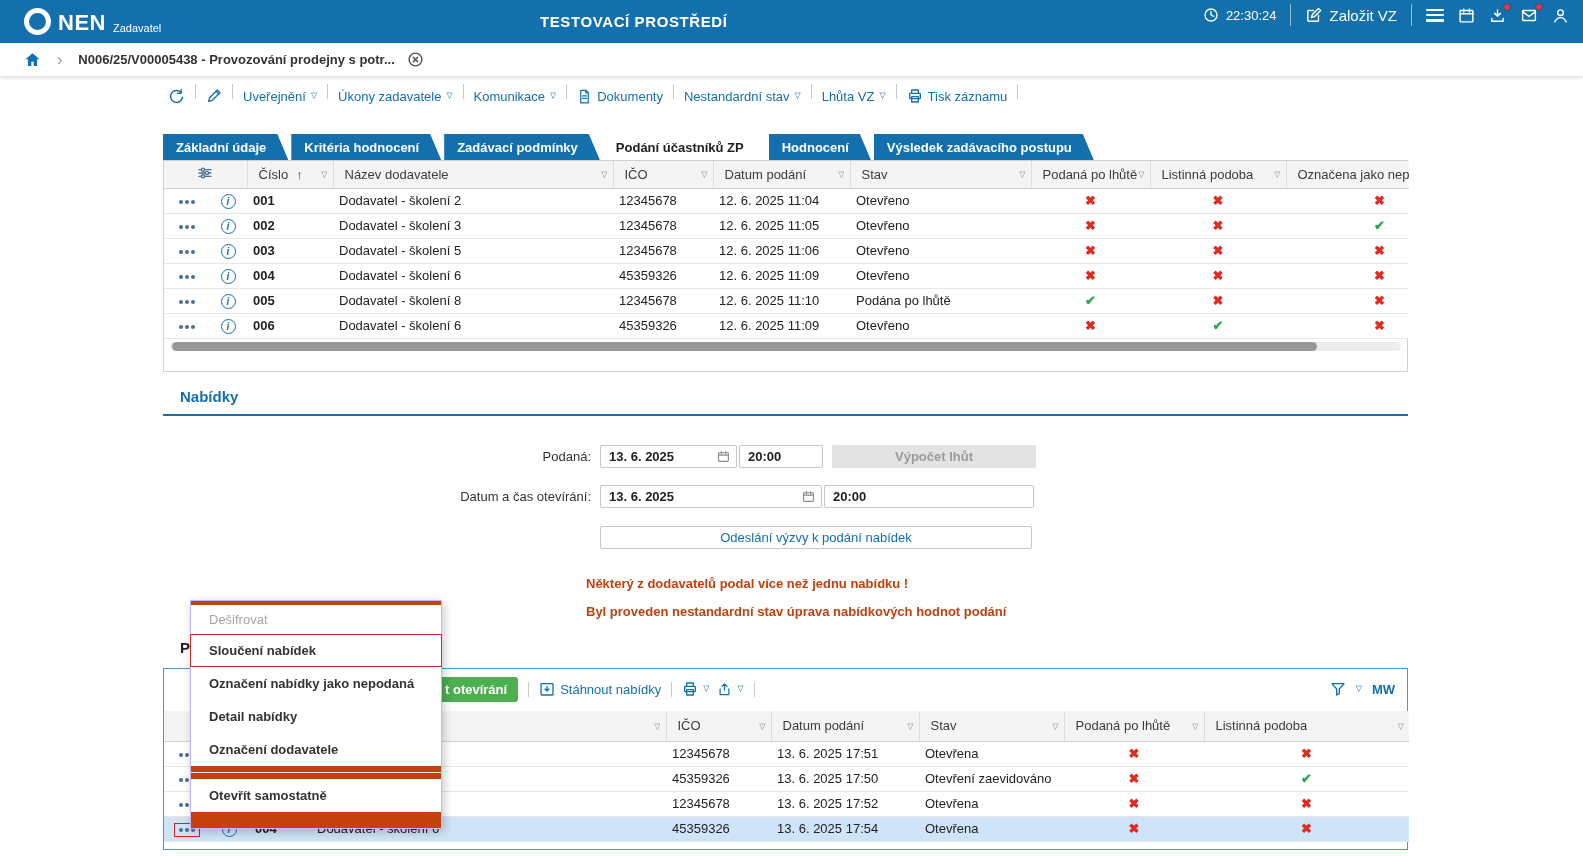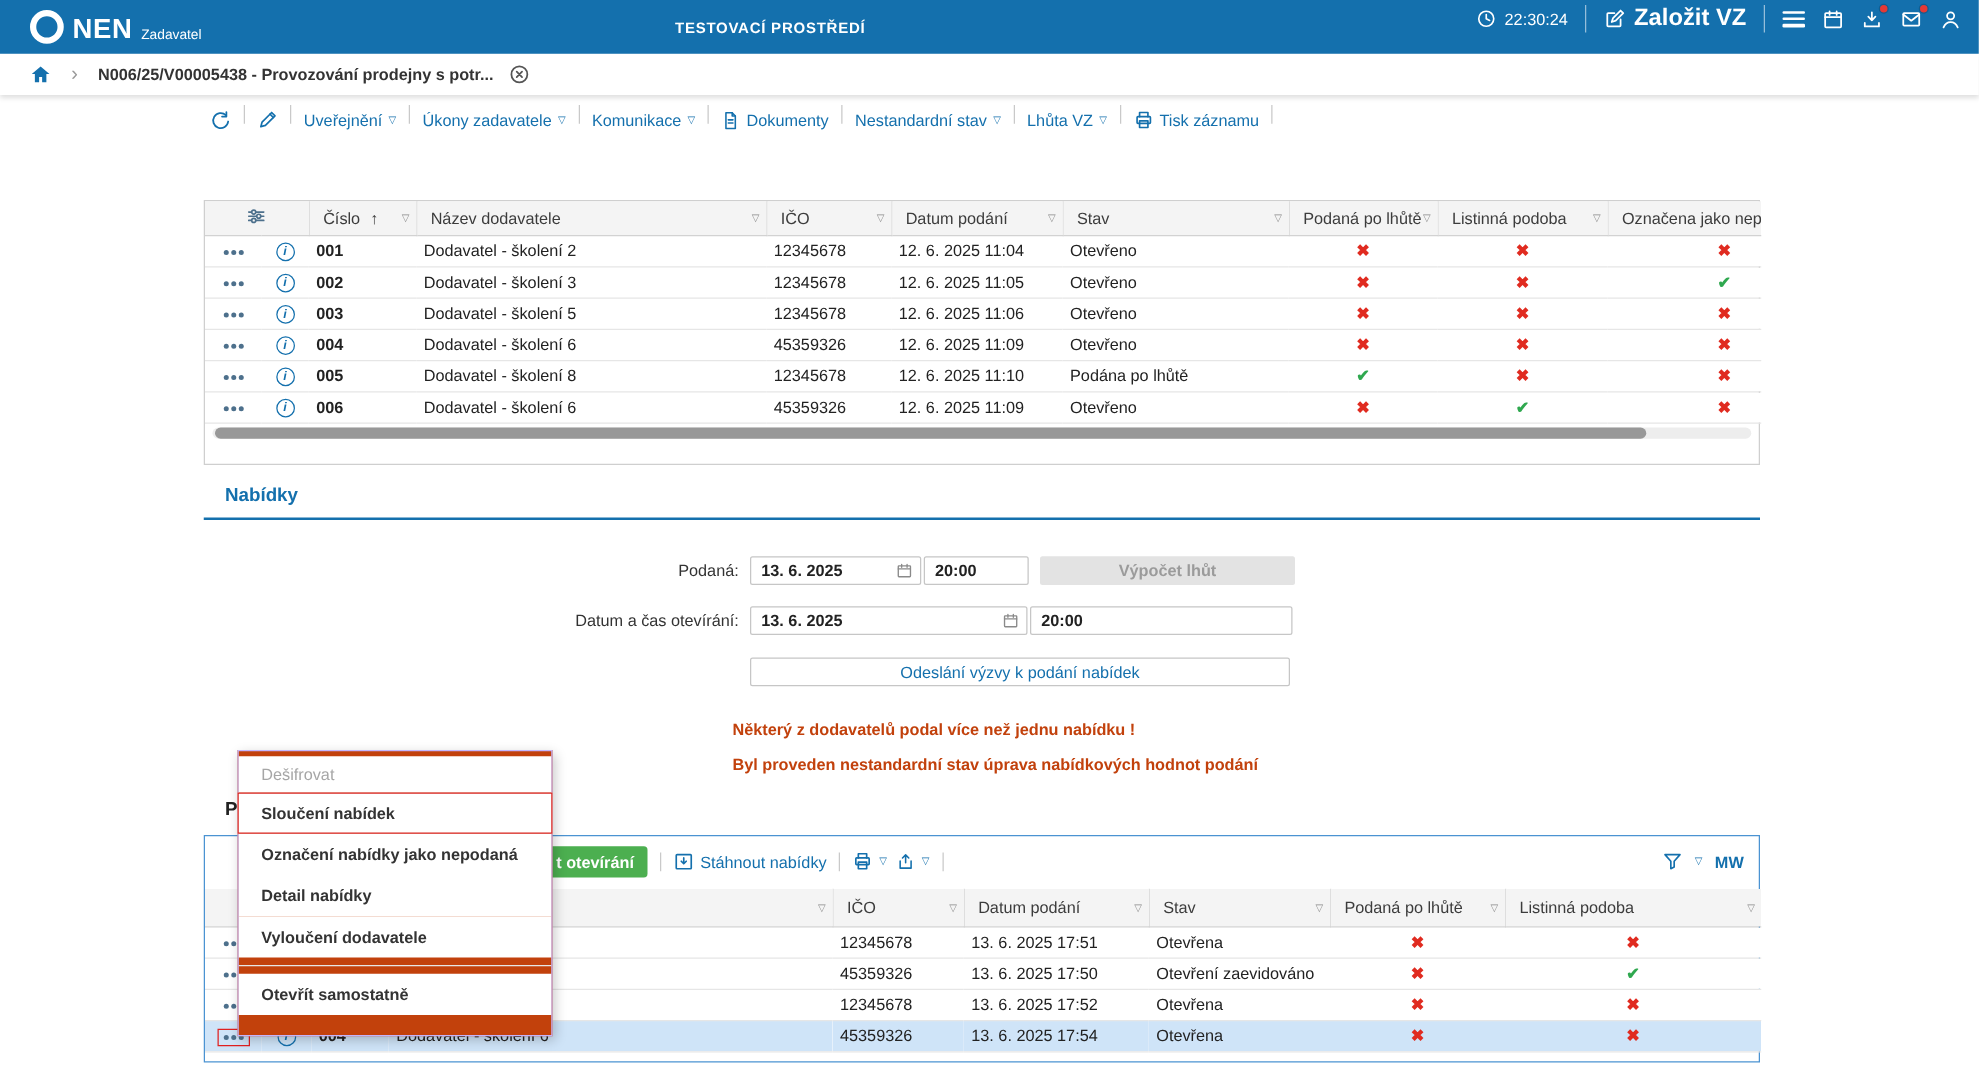--- a/index.html
+++ b/index.html
@@ -8,25 +8,25 @@
   svg{display:block}
   .ic{stroke:currentColor;fill:none;stroke-width:2;stroke-linecap:round;stroke-linejoin:round}
   .cur{cursor:pointer}
 
   
   .topbar{position:absolute;left:0;top:0;width:100%;height:43px;background:#1470ad;color:#fff;display:flex;align-items:center;z-index:10}
   .brand{display:flex;align-items:flex-end;margin-left:24px;gap:7px}
   .logo-ring{width:27px;height:27px;border:5px solid #fff;border-radius:50%;align-self:center}
   .brand-name{font-size:22px;font-weight:bold;letter-spacing:.5px;line-height:24px}
   .brand-sub{font-size:11px;padding-bottom:1px}
-  .env-title{position:absolute;left:540px;top:0;height:43px;display:flex;align-items:center;font-size:12px;font-weight:bold;letter-spacing:.6px}
+  .env-title{position:absolute;left:540px;top:0;height:43px;display:flex;align-items:center;font-size:15px;font-weight:bold;letter-spacing:.6px}
   .top-right{position:absolute;right:14px;top:0;height:30px;display:flex;align-items:center;gap:14px}
   .tsep{width:1px;height:22px;background:rgba(255,255,255,.55)}
   .clockbox{display:flex;align-items:center;gap:7px;font-size:13px}
-  .createvz{display:flex;align-items:center;gap:7px;font-size:19px;font-weight:bold}
+  .createvz{display:flex;align-items:flex-end;gap:7px;font-size:15px;font-weight:normal}
   .icon-btn{position:relative;display:flex}
   .badge{position:absolute;top:-4px;right:-5px;width:8px;height:8px;background:#e53935;border-radius:50%;border:1px solid #0f5d91}
   .burger{width:18px;height:13px;display:flex;flex-direction:column;justify-content:space-between}
   .burger i{display:block;height:2.5px;background:#fff;border-radius:1px}
 
   
   .breadcrumb{position:absolute;top:43px;left:0;width:100%;height:33px;background:#fff;display:flex;align-items:center;padding-left:24px;box-shadow:0 2px 4px rgba(0,0,0,.13);z-index:9}
   .bc-home{color:#1470ad}
   .bc-chev{color:#9a9a9a;margin:0 16px;font-size:16px;line-height:1}
   .bc-text{font-size:13px;font-weight:bold;color:#333}
@@ -231,20 +231,28 @@
       <svg class="ic" width="16" height="16" viewBox="0 0 24 24">
           <path d="M7 8V3h10v5"></path>
           <rect x="4" y="8" width="16" height="8" rx="1"></rect>
           <rect x="7" y="13" width="10" height="8"></rect>
         </svg>
       <span>Tisk záznamu</span>
     </span>
     <span class="sep"></span>
   </div>
 
+  <div class="tabs">
+    <div class="tab cur">Základní údaje</div>
+    <div class="tab cur">Kritéria hodnocení</div>
+    <div class="tab cur">Zadávací podmínky</div>
+    <div class="tab active cur">Podání účastníků ZP</div>
+    <div class="tab cur">Hodnocení</div>
+    <div class="tab cur">Výsledek zadávacího postupu</div>
+  </div>
 
   <section class="tablebox">
     <table class="grid">
       <colgroup>
         <col style="width:45px">
           <col style="width:38px">
           <col style="width:86px">
           <col style="width:280px">
           <col style="width:100px">
         <col style="width:137px">
@@ -545,16 +553,16 @@
       </tbody>
     </table>
   </section>
 </main>
 
 <div class="ctx-menu">
   <div class="ctx-item disabled">Dešifrovat</div>
   <div class="ctx-item hl cur">Sloučení nabídek</div>
   <div class="ctx-item cur">Označení nabídky jako nepodaná</div>
   <div class="ctx-item cur">Detail nabídky</div>
-  <div class="ctx-item cur">Vyloučení dodavatele</div>
+  <div class="ctx-item cur">Označení dodavatele</div>
   <div class="ctx-div"></div>
   <div class="ctx-item cur">Otevřít samostatně</div>
 </div>
 
 </body></html>

